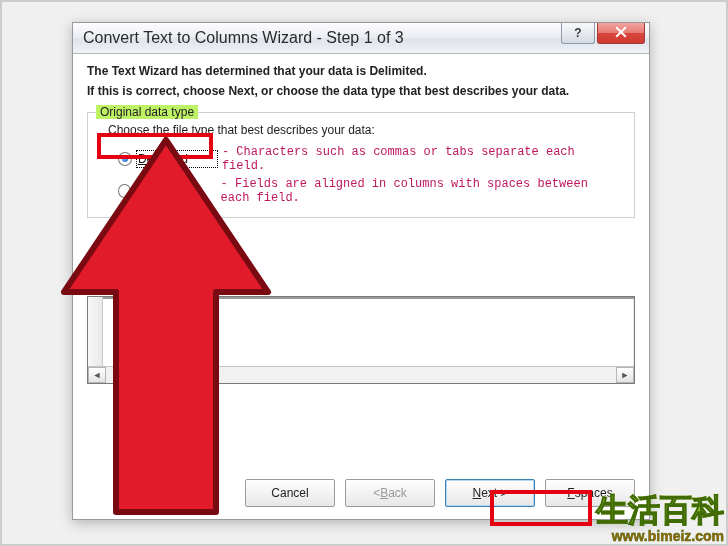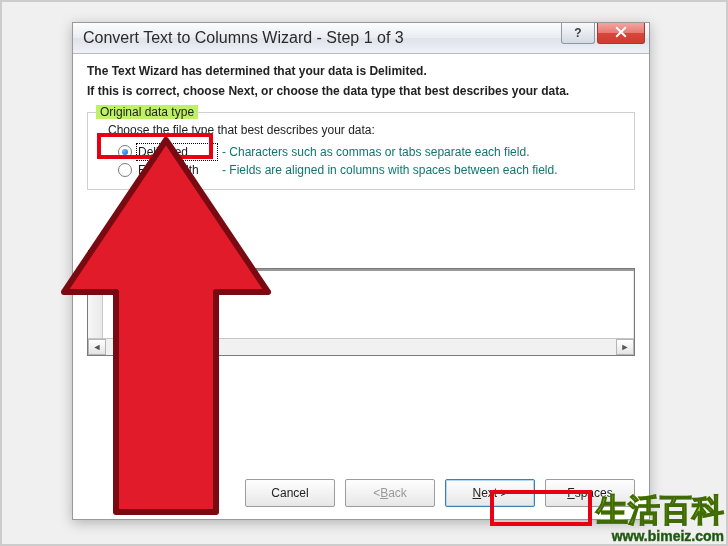--- a/index.html
+++ b/index.html
@@ -105,21 +105,21 @@
   .radio.selected::after {
     content:""; width:6px; height:6px; border-radius:50%;
     background: radial-gradient(circle at 30% 30%, #6fb4ff, #1a67c7);
   }
   .radio-label {
     min-width: 78px;
     color: #1a1a1a;
   }
   .radio-label .ul { text-decoration: underline; }
   .focus-rect { outline: 1px dotted #000; outline-offset: 1px; }
-  .radio-desc { color: #0f766e; }
+  .radio-desc { color: #be185d; font-family: Liberation Mono, monospace; }
 
   .preview-label-row {
     margin-top: 58px;
     display: flex;
     align-items: center;
     gap: 6px;
   }
   .preview-box {
     margin-top: 6px;
     height: 86px;
@@ -193,21 +193,21 @@
   }
   .wm-cn {
     font-size: 32px; font-weight: 900;
     background: linear-gradient(#bfe84a,#6aa80f);
     -webkit-background-clip: text;
     -webkit-text-fill-color: transparent;
     -webkit-text-stroke: 1px #3f6a06;
   }
   .wm-url {
     font-size: 14px; font-weight: bold;
-    color: #14532d;
+    color: #a16207;
     -webkit-text-stroke: 0.5px #3f6a06;
   }
 </style>
 </head>
 <body>
 
 <div class="outer-border"></div>
 
 <div class="dialog">
 

